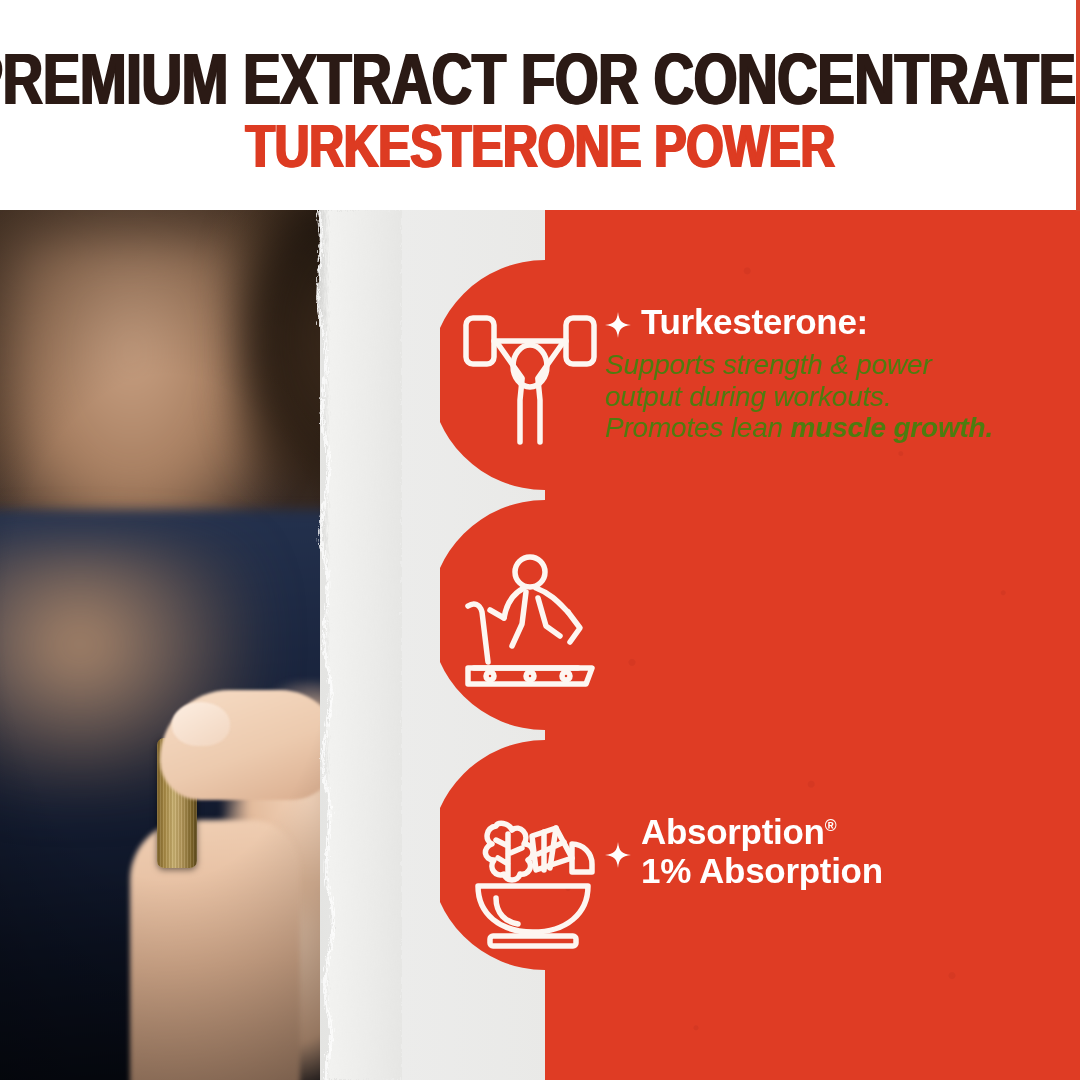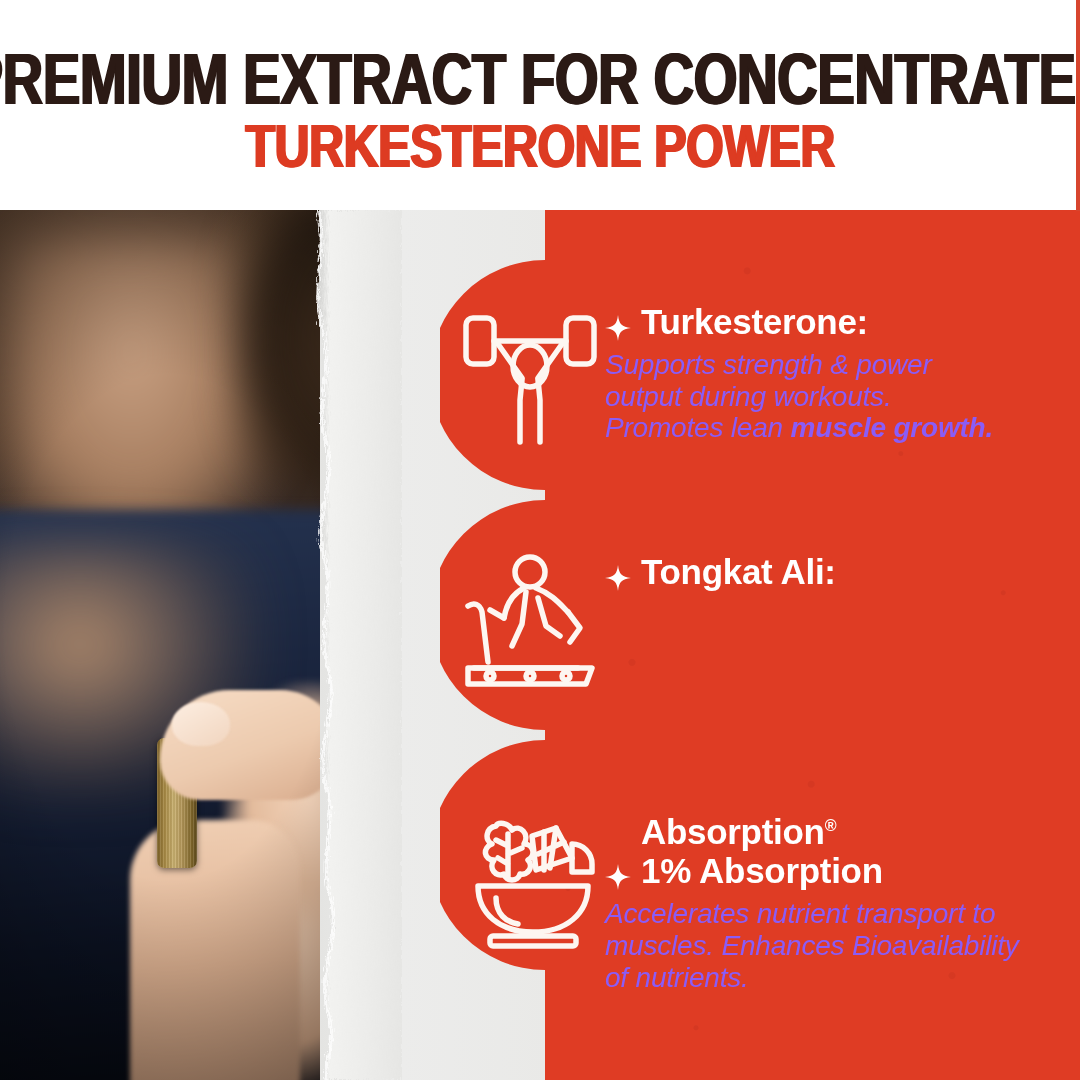--- a/index.html
+++ b/index.html
@@ -193,21 +193,21 @@
   .feat-icon {
     width:150px;
     flex:0 0 150px;
     display:flex;
     align-items:center;
     justify-content:center;
   }
   .feat-text { padding-top:2px; }
   .feat-head {
     display:flex;
-    align-items:flex-end;
+    align-items:center;
     color:#ffffff;
     font-weight:700;
     font-size:35px;
     line-height:1.12;
     letter-spacing:-0.3px;
     margin-bottom:8px;
   }
   .bullet {
     flex:0 0 auto;
     width:26px; height:26px;
@@ -215,21 +215,21 @@
     margin-top:7px;
   }
   .feat-head-lines { display:block; }
   .sup-r {
     font-size:0.46em;
     vertical-align:super;
     line-height:0;
     font-weight:700;
   }
   .feat-body {
-    color:#8b5cf6;
+    color:#4d7c0f;
     font-style:italic;
     font-size:28px;
     line-height:1.13;
     letter-spacing:-0.2px;
     max-width:400px;
   }
   .feat-body b { font-weight:700; font-style:italic; }
 
   
   #feature-1 { left:455px; top:300px; width:615px; }
@@ -344,28 +344,20 @@
         <path d="M 78 48 L 86 76 L 100 86"></path>
         <path d="M 8 56 C 14 52, 20 54, 22 62 L 28 112"></path>
         <path d="M 14 118 L 118 118"></path>
         <path d="M 8 118 L 8 134 L 126 134 L 132 118 Z"></path>
         <circle cx="30" cy="126" r="4"></circle>
         <circle cx="70" cy="126" r="4"></circle>
         <circle cx="106" cy="126" r="4"></circle>
       </svg>
     </div>
     <div class="feat-text">
-      <div class="feat-head">
-        <svg class="bullet" viewBox="0 0 24 24">
-          <path fill="#ffffff" d="M12 0 C13 8.6 15.4 11 24 12 C15.4 13 13 15.4 12 24 C11 15.4 8.6 13 0 12 C8.6 11 11 8.6 12 0 Z"></path>
-        </svg>
-        <span class="feat-head-lines">
-          <span>Tongkat Ali:</span>
-        </span>
-      </div>
     </div>
   </div>
 
   <div class="feature" id="feature-3">
     <div class="feat-icon">
       <svg width="140" height="150" viewBox="0 0 140 150" fill="none" stroke="#fdf6f1" stroke-width="5.5" stroke-linecap="round" stroke-linejoin="round">
         <path d="M 36 16 C 26 18, 24 30, 32 34 C 22 38, 24 50, 34 50 C 28 58, 36 68, 44 64
                  C 46 72, 58 72, 60 64 C 68 66, 74 56, 68 50 C 76 46, 74 34, 64 34
                  C 70 24, 60 14, 52 20 C 48 12, 38 12, 36 16 Z"></path>
         <path d="M 48 24 L 48 66 M 48 36 L 36 30 M 48 44 L 62 38 M 48 54 L 38 48"></path>
@@ -380,21 +372,20 @@
     <div class="feat-text">
       <div class="feat-head">
         <svg class="bullet" viewBox="0 0 24 24">
           <path fill="#ffffff" d="M12 0 C13 8.6 15.4 11 24 12 C15.4 13 13 15.4 12 24 C11 15.4 8.6 13 0 12 C8.6 11 11 8.6 12 0 Z"></path>
         </svg>
         <span class="feat-head-lines">
           <span>Absorption</span><span class="sup-r">®</span><br>
           <span>1% Absorption</span>
         </span>
       </div>
-      <div class="feat-body">Accelerates nutrient transport to muscles. Enhances Bioavailability of nutrients.</div>
     </div>
   </div>
 
   <div class="header">
     <div class="headline-wrap">
       <div class="headline-1">Premium Extract for Concentrated</div>
       <div class="headline-2">Turkesterone Power</div>
     </div>
     <div class="header-rule-right"></div>
   </div>

